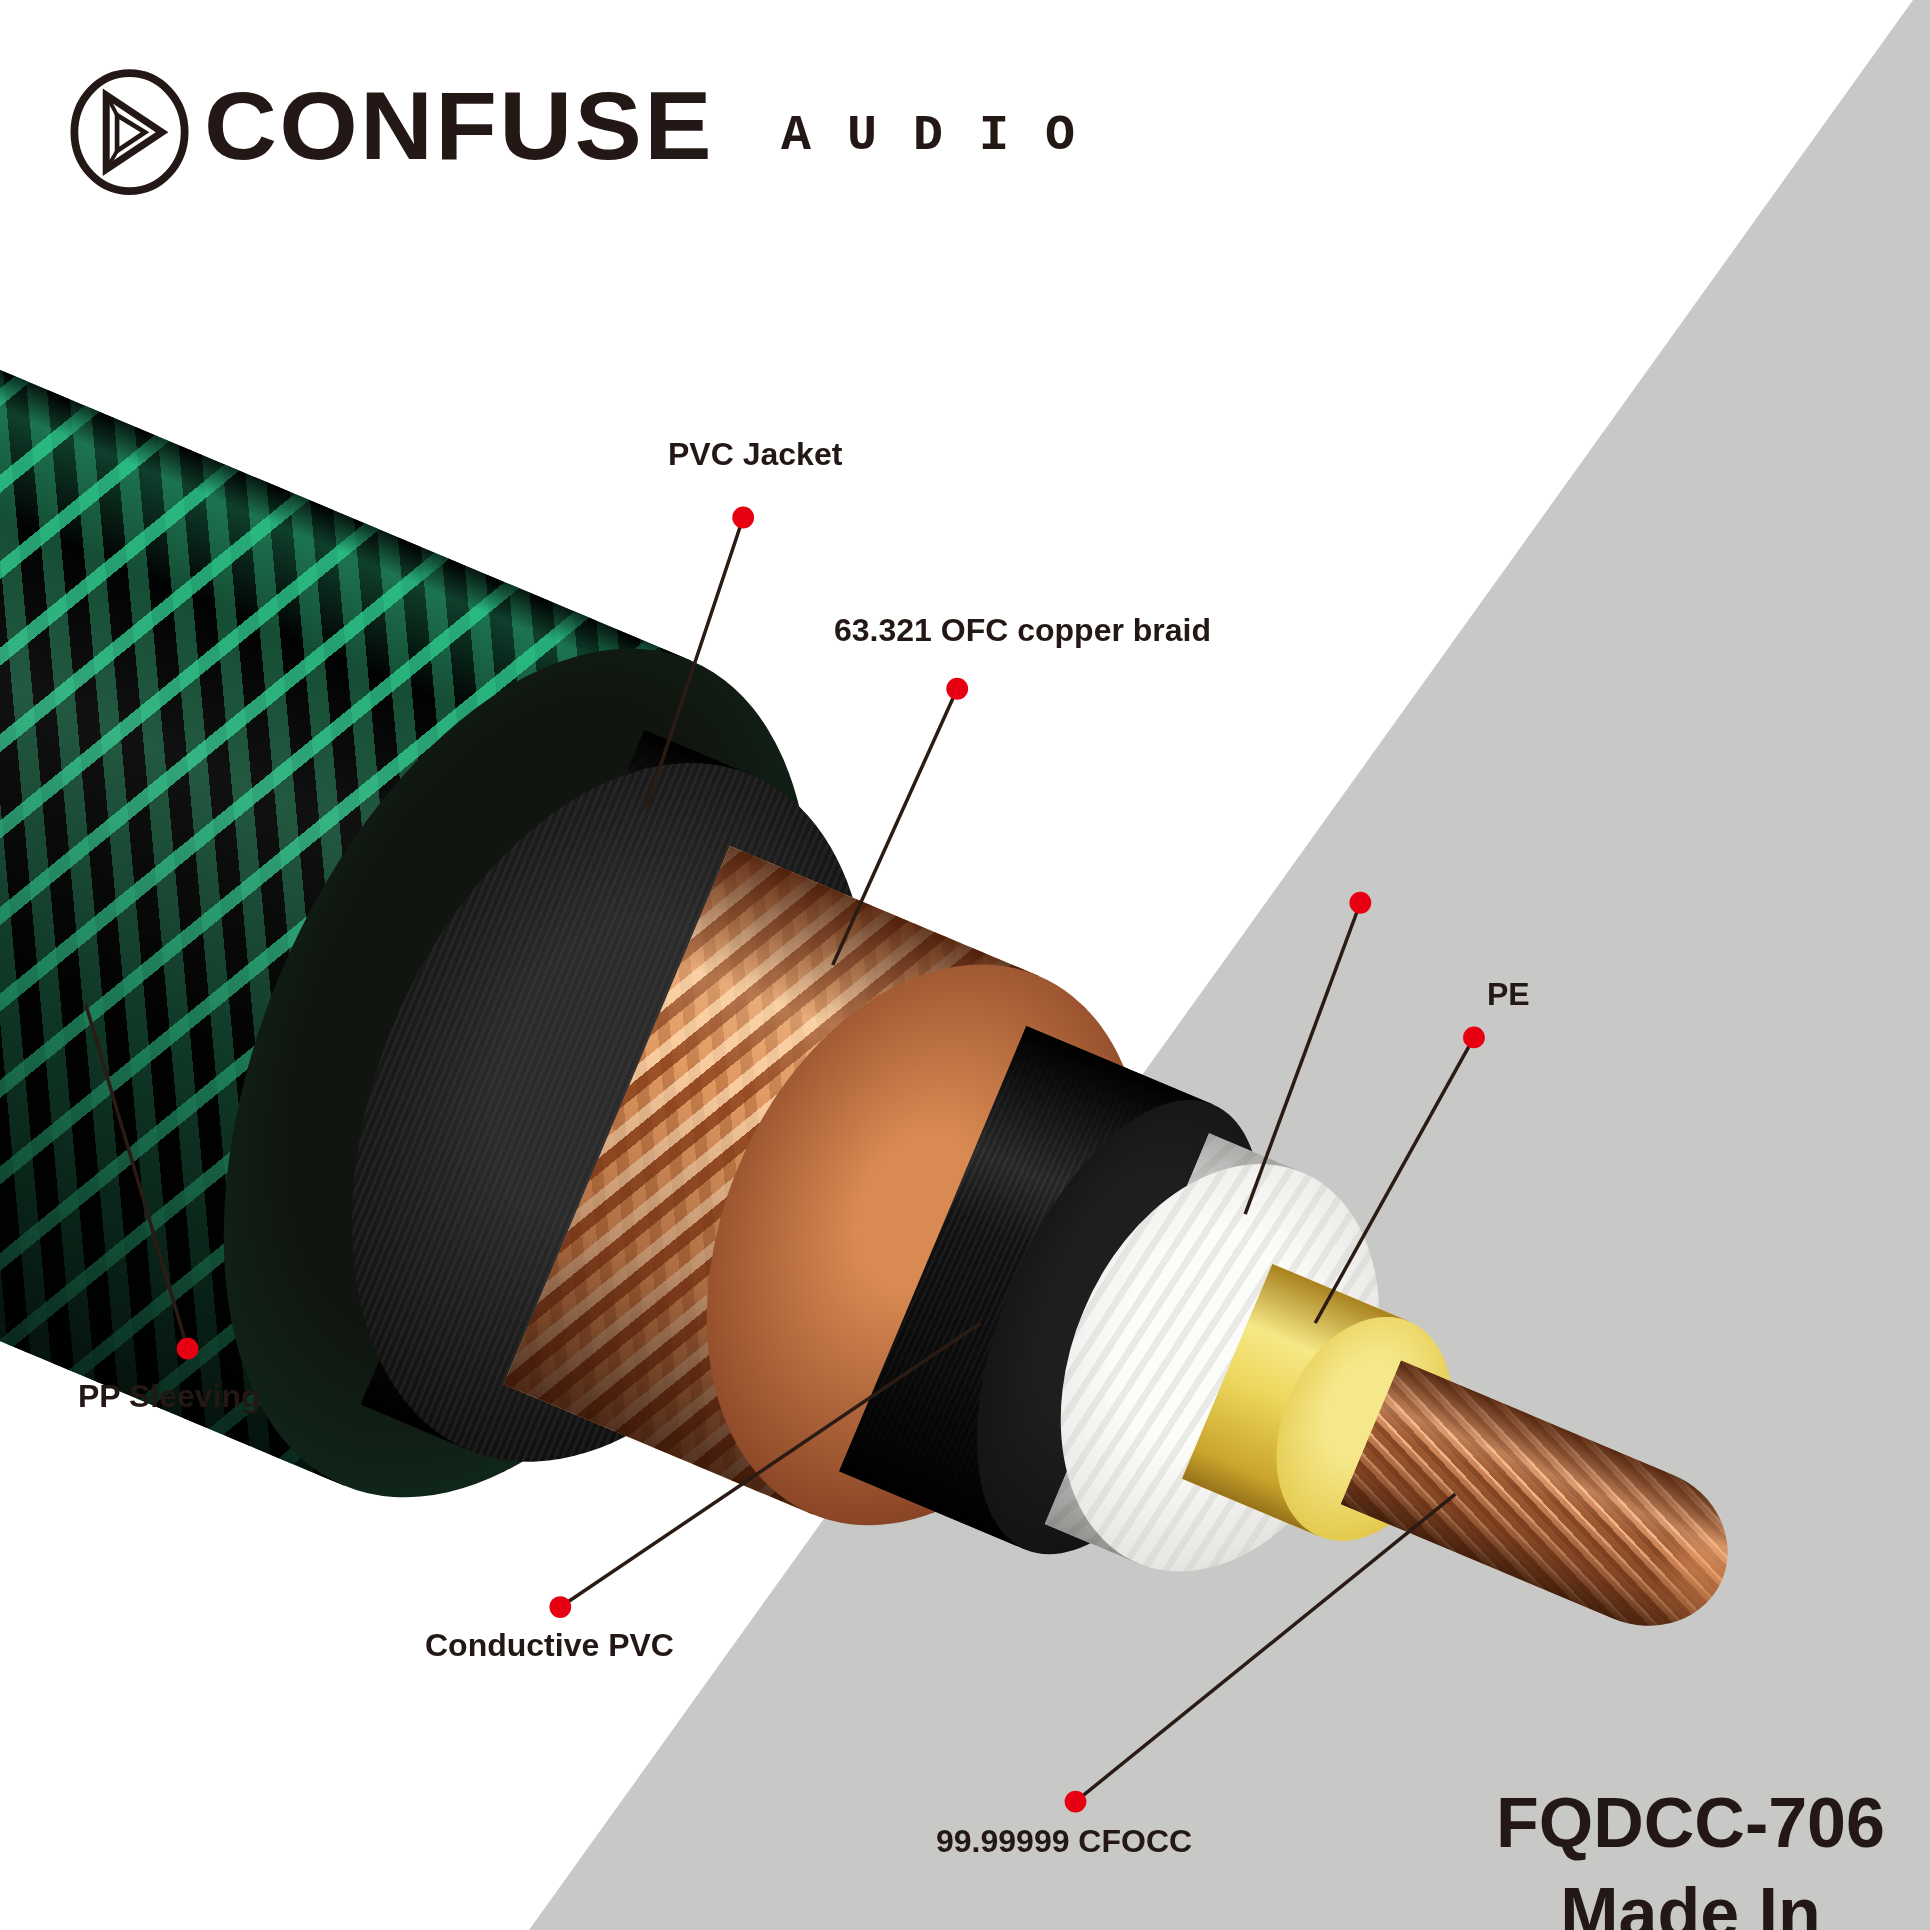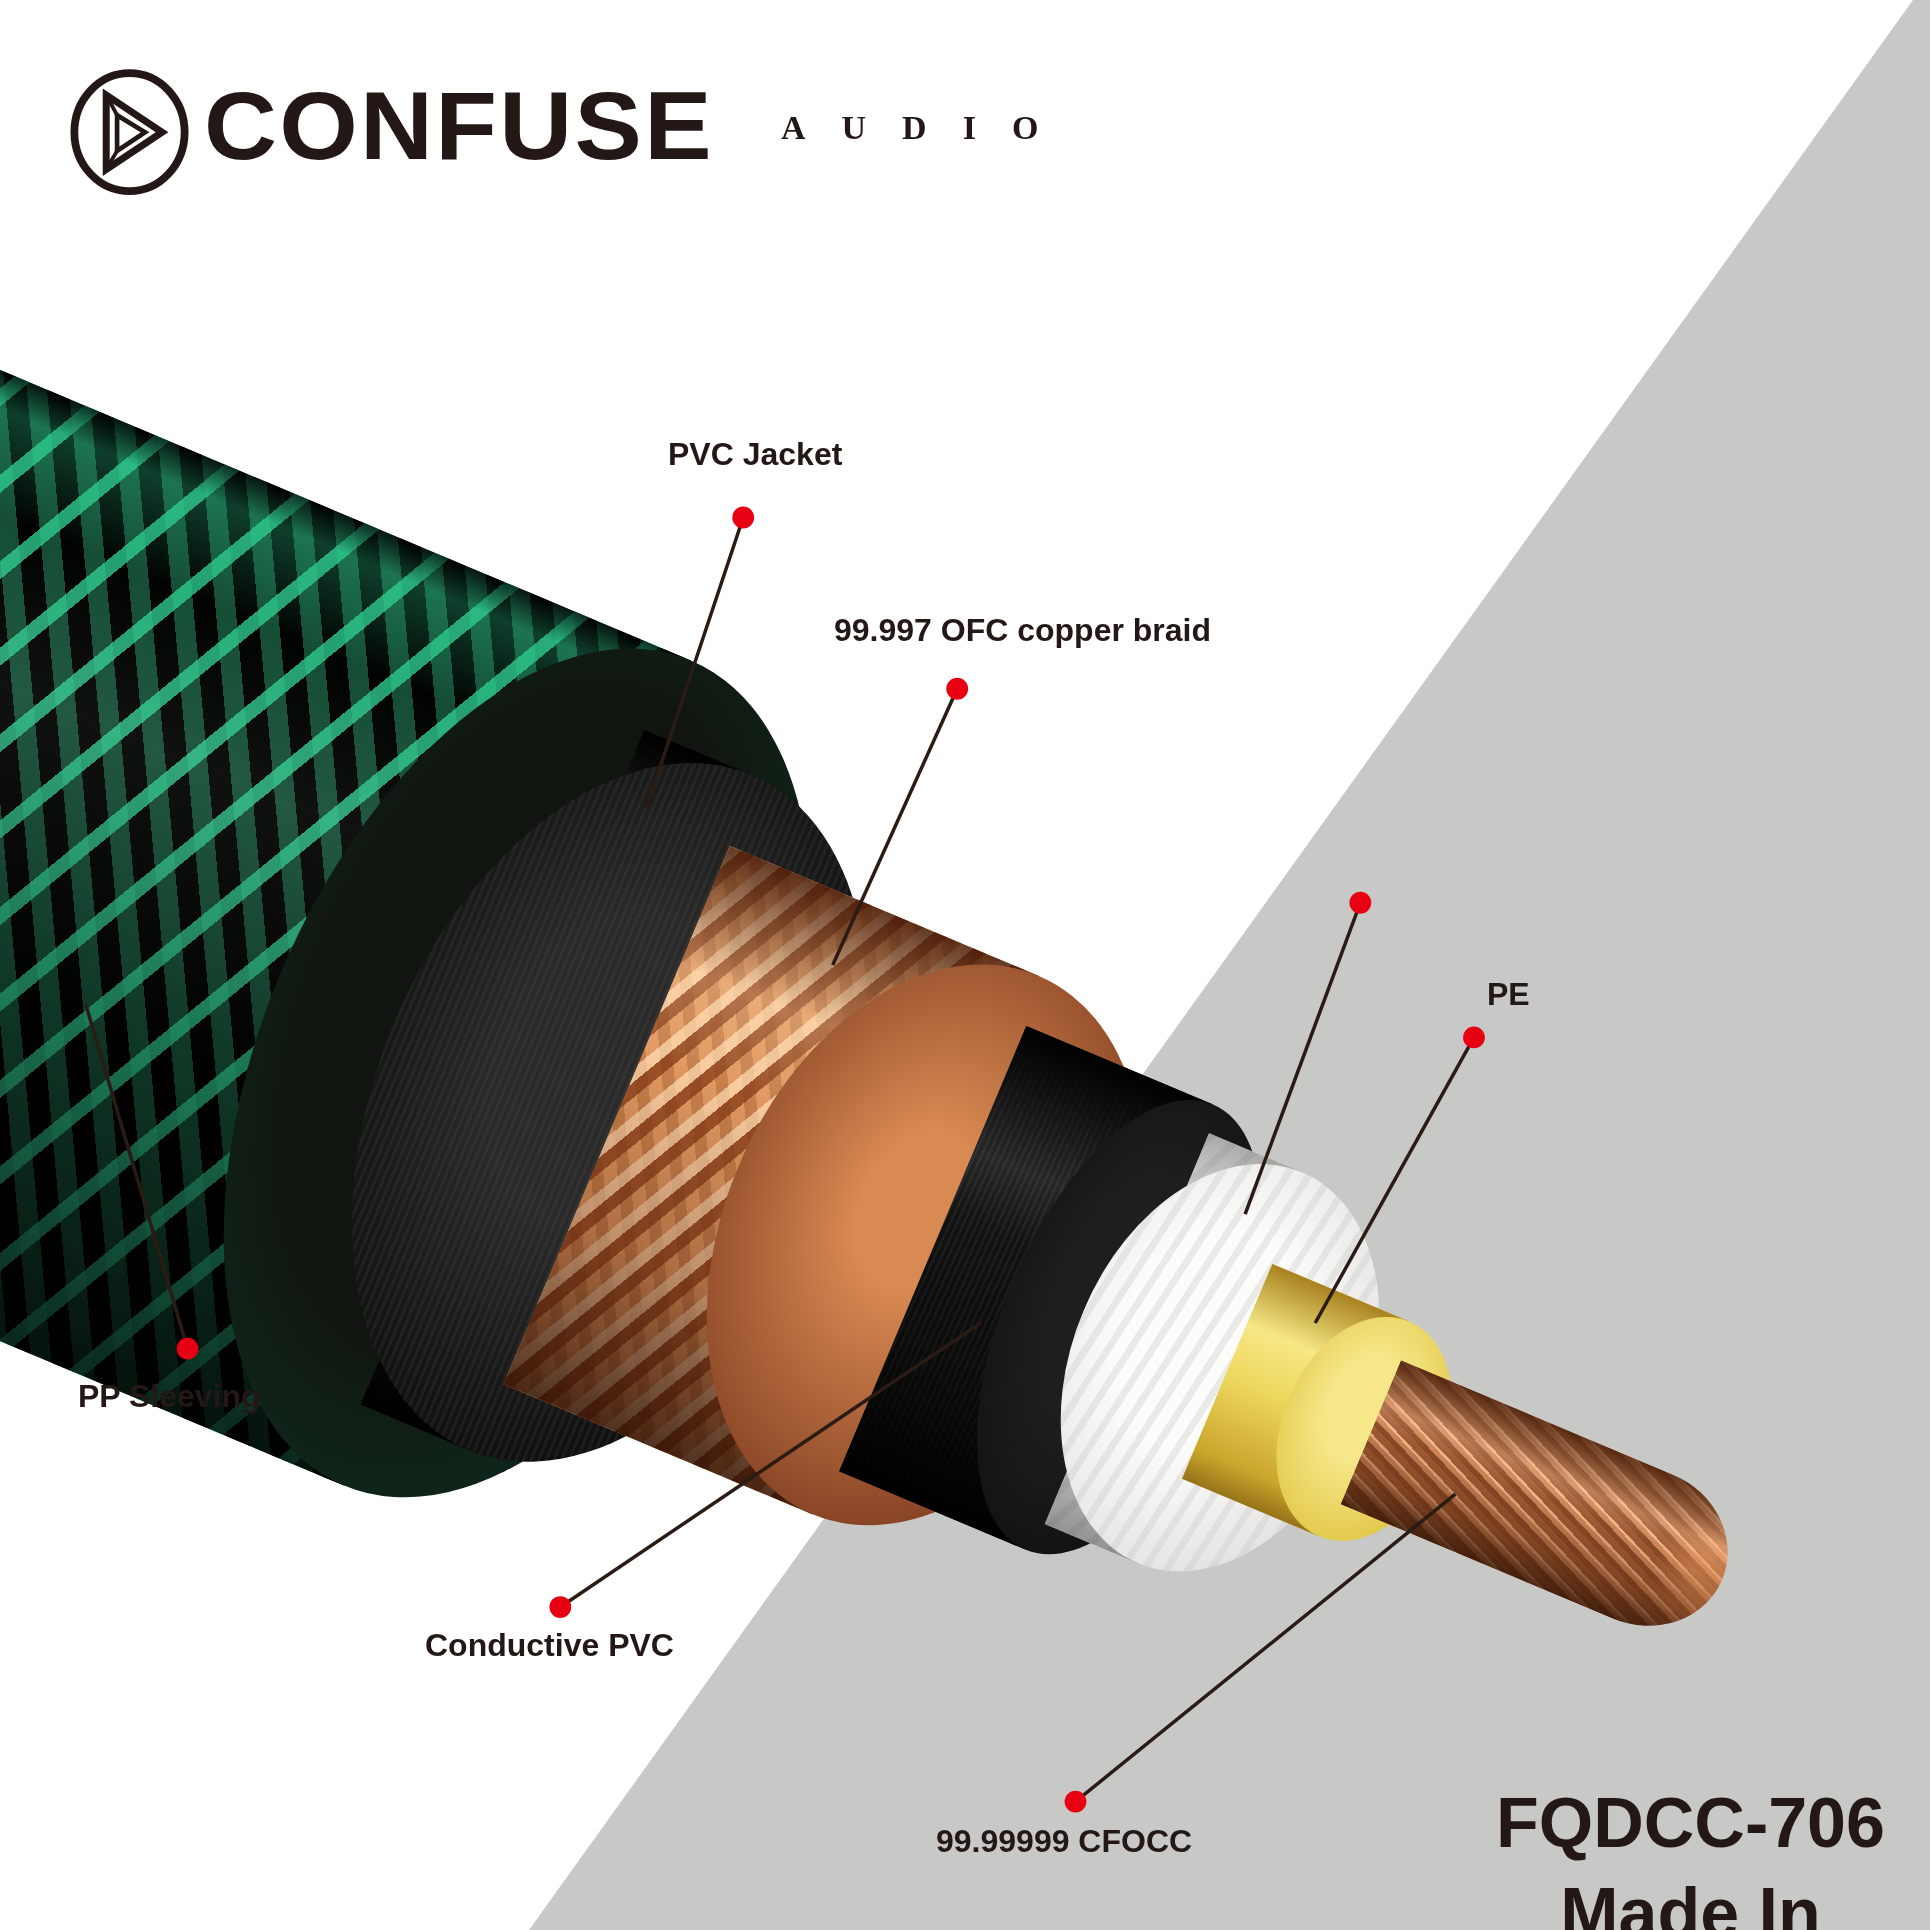--- a/index.html
+++ b/index.html
@@ -12,22 +12,22 @@
 
   
   .gray-wedge{position:absolute;inset:0;background:var(--bg-gray,#c8c8c7);
     clip-path:polygon(1913px 0,1930px 0,1930px 1930px,529px 1930px);z-index:1;}
 
   
   .brand{position:absolute;left:0;top:0;width:1245px;height:233px;z-index:6;}
   .brand-logo{position:absolute;left:67px;top:67px;width:125px;height:132px;}
   .brand-name{position:absolute;left:204px;top:75px;font-size:101px;font-weight:bold;
     letter-spacing:2.3px;color:var(--ink,#231815);line-height:1;transform:scaleY(.96);}
-  .brand-suffix{position:absolute;left:781px;top:111px;font-family:Liberation Serif, serif;
-    font-weight:bold;font-size:34px;letter-spacing:36px;color:var(--ink,#231815);line-height:1;}
+  .brand-suffix{position:absolute;left:781px;top:111px;font-family:Liberation Mono, monospace;
+    font-weight:bold;font-size:50px;letter-spacing:36px;color:var(--ink,#231815);line-height:1;}
 
   
   .cable{position:absolute;left:0;top:350px;width:2024px;height:1012px;z-index:2;
     transform:rotate(22.8deg);transform-origin:0 506px;}
   .seg{position:absolute;}
   .seg::after{content:"";position:absolute;top:0;bottom:0;border-radius:50%;}
 
   .seg.sleeve{left:-350px;width:911px;top:58px;height:895px;z-index:1;
     background:
       linear-gradient(to bottom,rgba(0,0,0,.7) 0%,rgba(46,204,143,.30) 4%,rgba(0,0,0,0) 15%,rgba(255,255,255,.06) 32%,rgba(0,0,0,.28) 62%,rgba(0,0,0,.75) 100%),
@@ -154,21 +154,21 @@
       <line x1="720" y1="2065" x2="1260" y2="1700"></line>
         <circle cx="720" cy="2065" r="14"></circle>
     </g>
     <g>
       <line x1="1382" y1="2315" x2="1870" y2="1920"></line>
         <circle cx="1382" cy="2315" r="14"></circle>
     </g>
   </svg>
 
   <div class="lbl lbl-pvc-jacket">PVC Jacket</div>
-  <div class="lbl lbl-copper">99.997 OFC copper braid</div>
+  <div class="lbl lbl-copper">63.321 OFC copper braid</div>
   <div class="lbl lbl-pe">PE</div>
   <div class="lbl lbl-pp">PP Sleeving</div>
   <div class="lbl lbl-conductive">Conductive PVC</div>
   <div class="lbl lbl-cfocc">99.99999 CFOCC</div>
 
   <div class="product-block">
     <div>FQDCC-706</div>
     <div>Made In Australia</div>
   </div>
 

